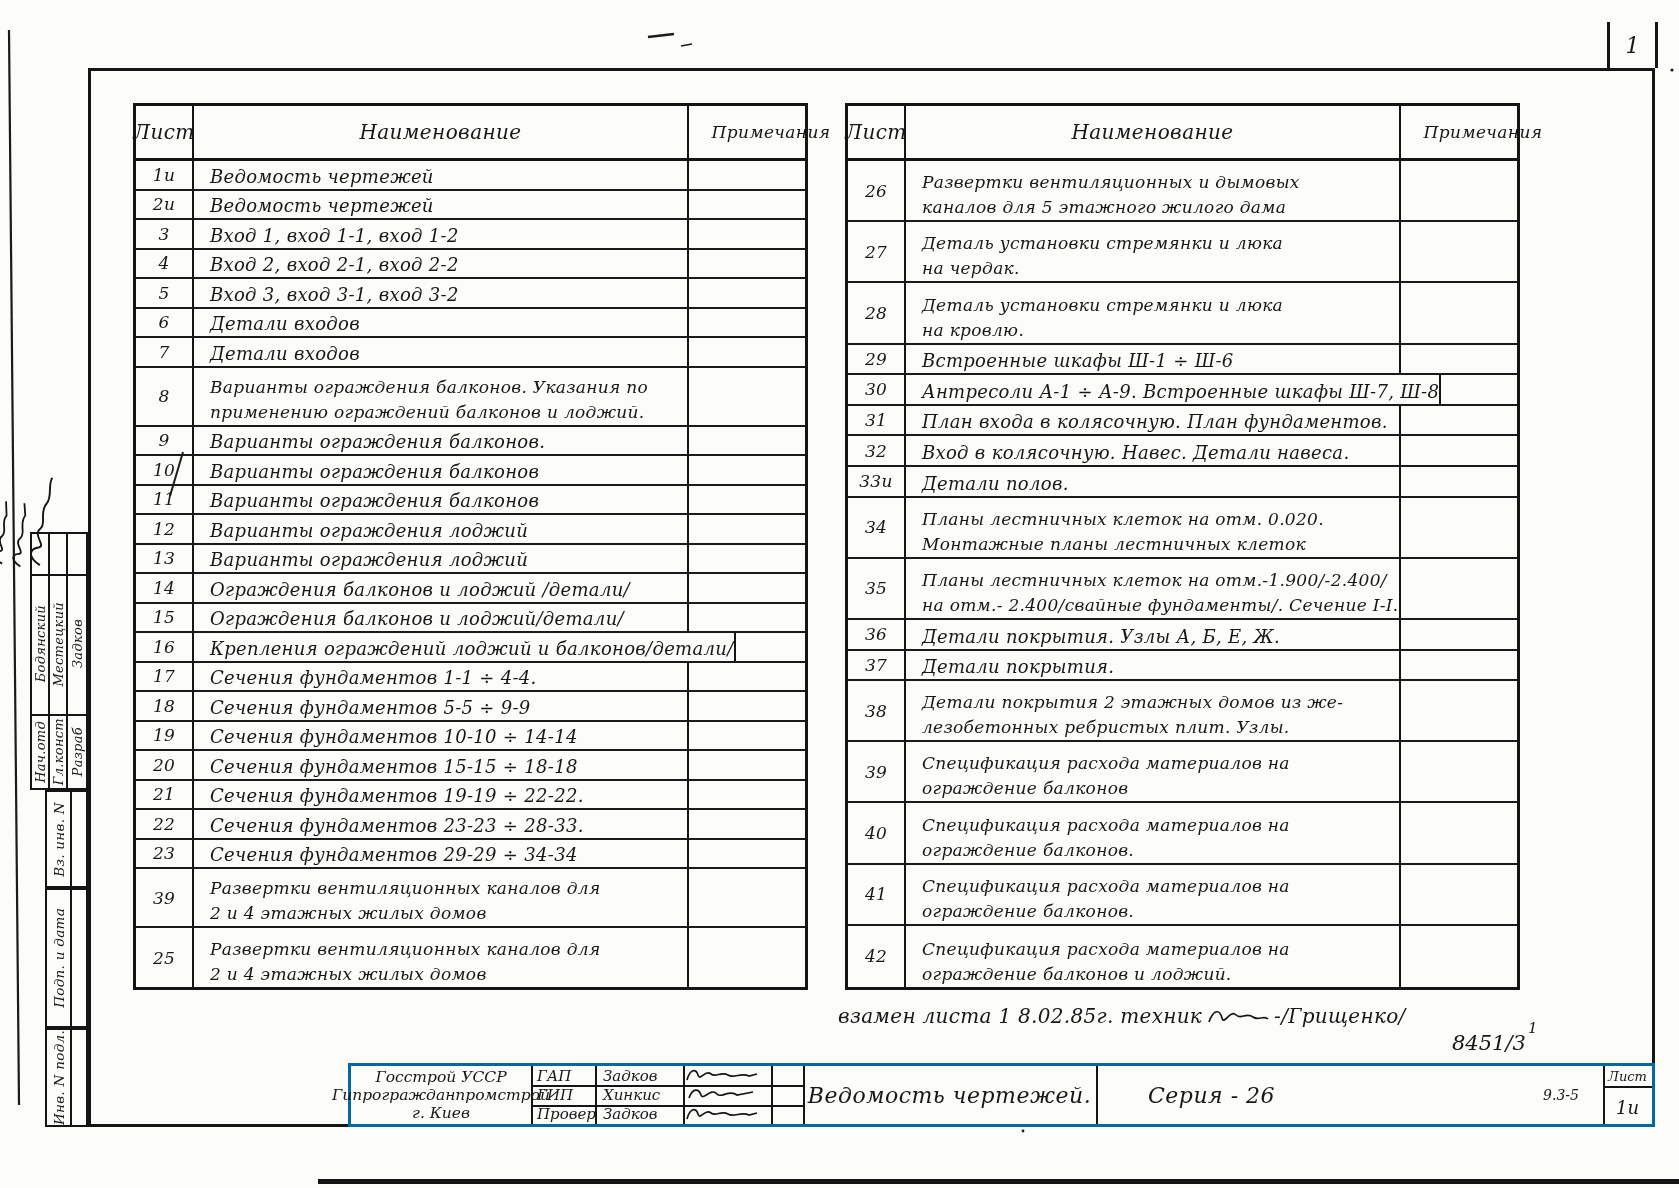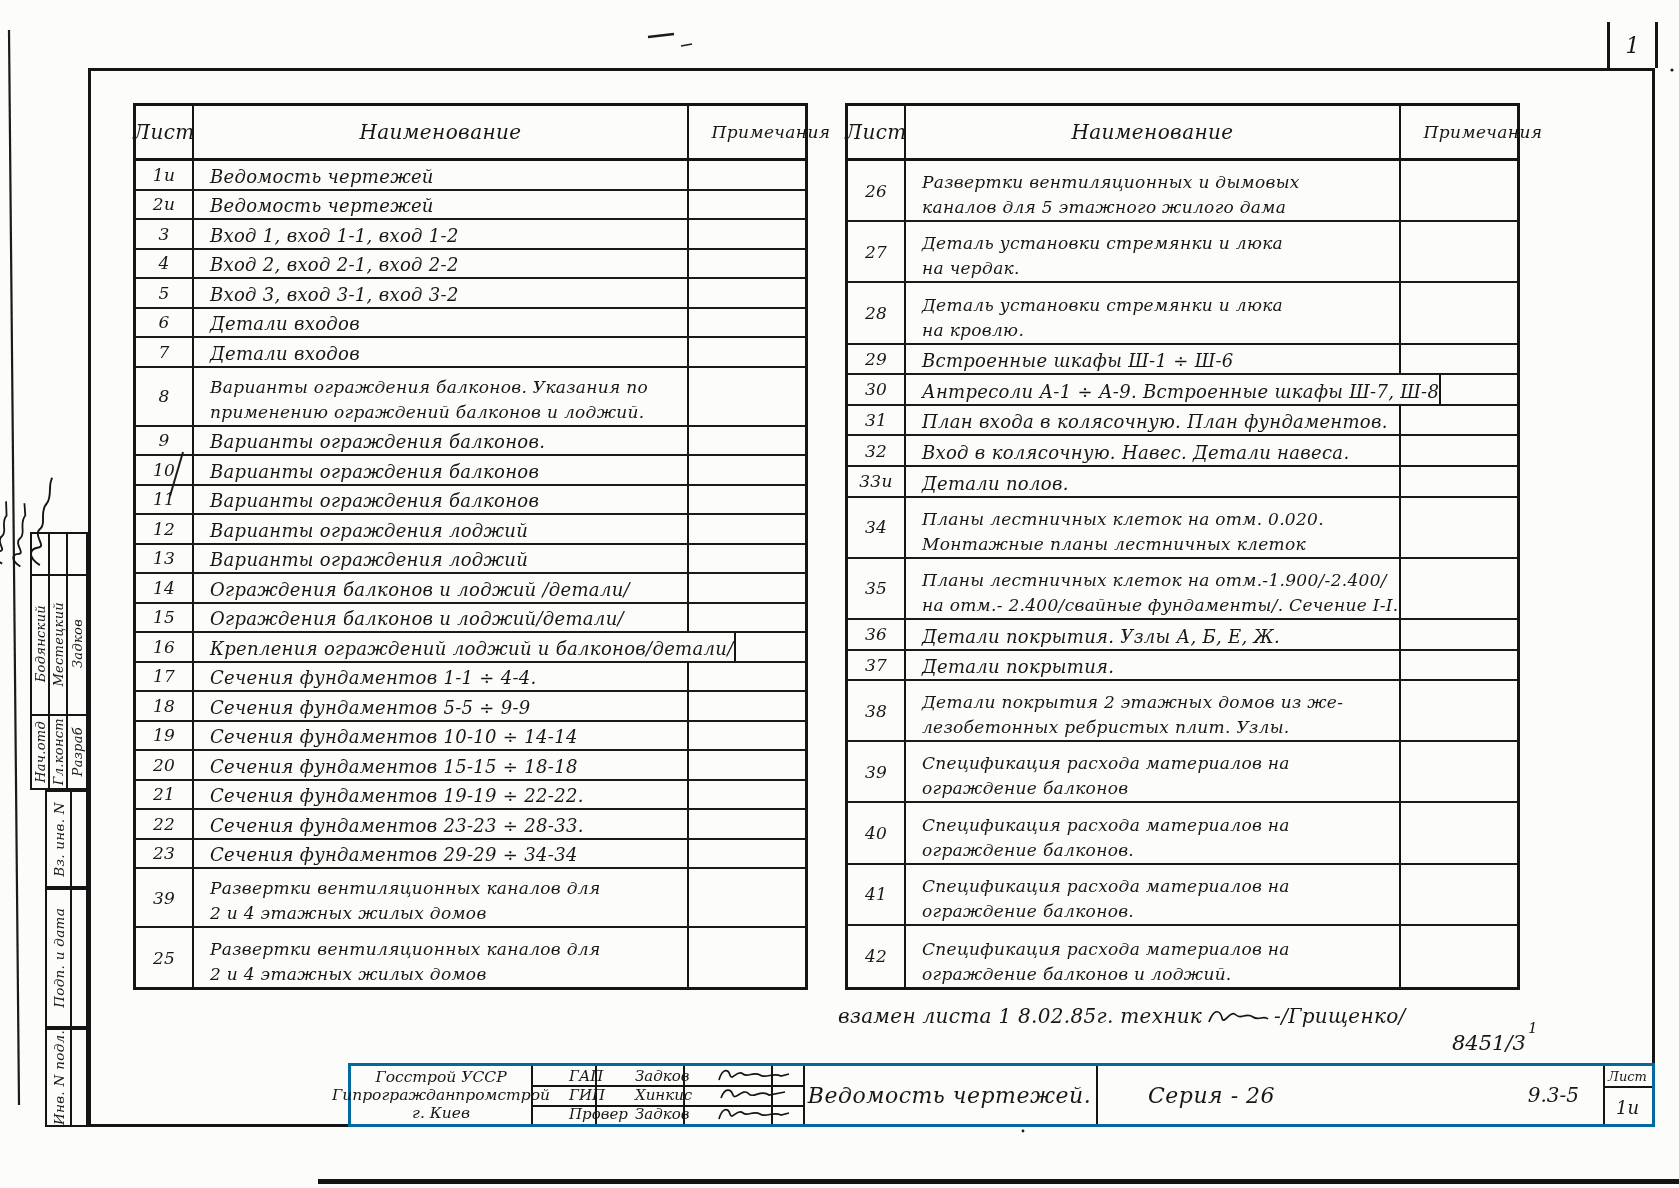--- a/index.html
+++ b/index.html
@@ -42,29 +42,29 @@
   .docnum{position:absolute;left:1452px;top:1028px;font-size:21px;}
   .docnum sup{font-size:15px;position:relative;top:-9px;left:2px;}
   
   .tb{position:absolute;left:348px;top:1063px;width:1307px;height:64px;
     border:3px solid #0369a1;box-sizing:border-box;}
   .tb .v{position:absolute;top:0;bottom:0;width:2px;background:#151515;}
   .tb .h{position:absolute;height:2px;background:#151515;}
   .tb-org{position:absolute;left:0;top:0;width:180px;height:100%;display:flex;flex-direction:column;
     align-items:center;justify-content:center;font-size:15.5px;line-height:18px;text-align:center;}
   .tb-people{position:absolute;left:180px;top:0;width:272px;height:100%;}
-  .p-row{position:absolute;left:0;width:100%;height:19.3px;display:flex;align-items:center;margin-left:32px;}
+  .p-row{position:absolute;left:0;width:100%;height:19.3px;display:flex;align-items:center;}
   .p-role{width:64px;padding-left:6px;box-sizing:border-box;font-size:15px;}
   .p-name{width:88px;padding-left:8px;box-sizing:border-box;font-size:15px;}
   .p-sig{width:88px;position:relative;}
   .tb-title{position:absolute;left:452px;top:0;width:293px;height:100%;display:flex;
     align-items:center;justify-content:center;font-size:22px;letter-spacing:.5px;}
   .tb-series{position:absolute;left:745px;top:0;width:507px;height:100%;display:flex;align-items:center;padding-left:34px;}
   .tb-series .ser{padding-left:18px;font-size:22px;letter-spacing:.5px;}
-  .tb-series .code{position:absolute;right:58px;font-size:20px;}
+  .tb-series .code{position:absolute;right:58px;font-size:14px;}
   .tb-list{position:absolute;left:1252px;top:0;right:0;height:100%;}
   .tb-list .lab{height:22px;border-bottom:2px solid #151515;box-sizing:border-box;display:flex;
     align-items:center;justify-content:center;font-size:13px;}
   .tb-list .val{height:39px;display:flex;align-items:center;justify-content:center;font-size:18px;}
   
   .sig-table{position:absolute;left:30px;top:532px;width:58px;height:258px;
     border:2px solid #151515;box-sizing:border-box;}
   .sig-table .col{position:absolute;top:0;bottom:0;border-right:2px solid #151515;box-sizing:border-box;width:18px;}
   .sig-table .col:nth-child(1){left:0;} .sig-table .col:nth-child(2){left:18px;}
   .sig-table .col:nth-child(3){left:36px;border-right:none;width:18px;}

